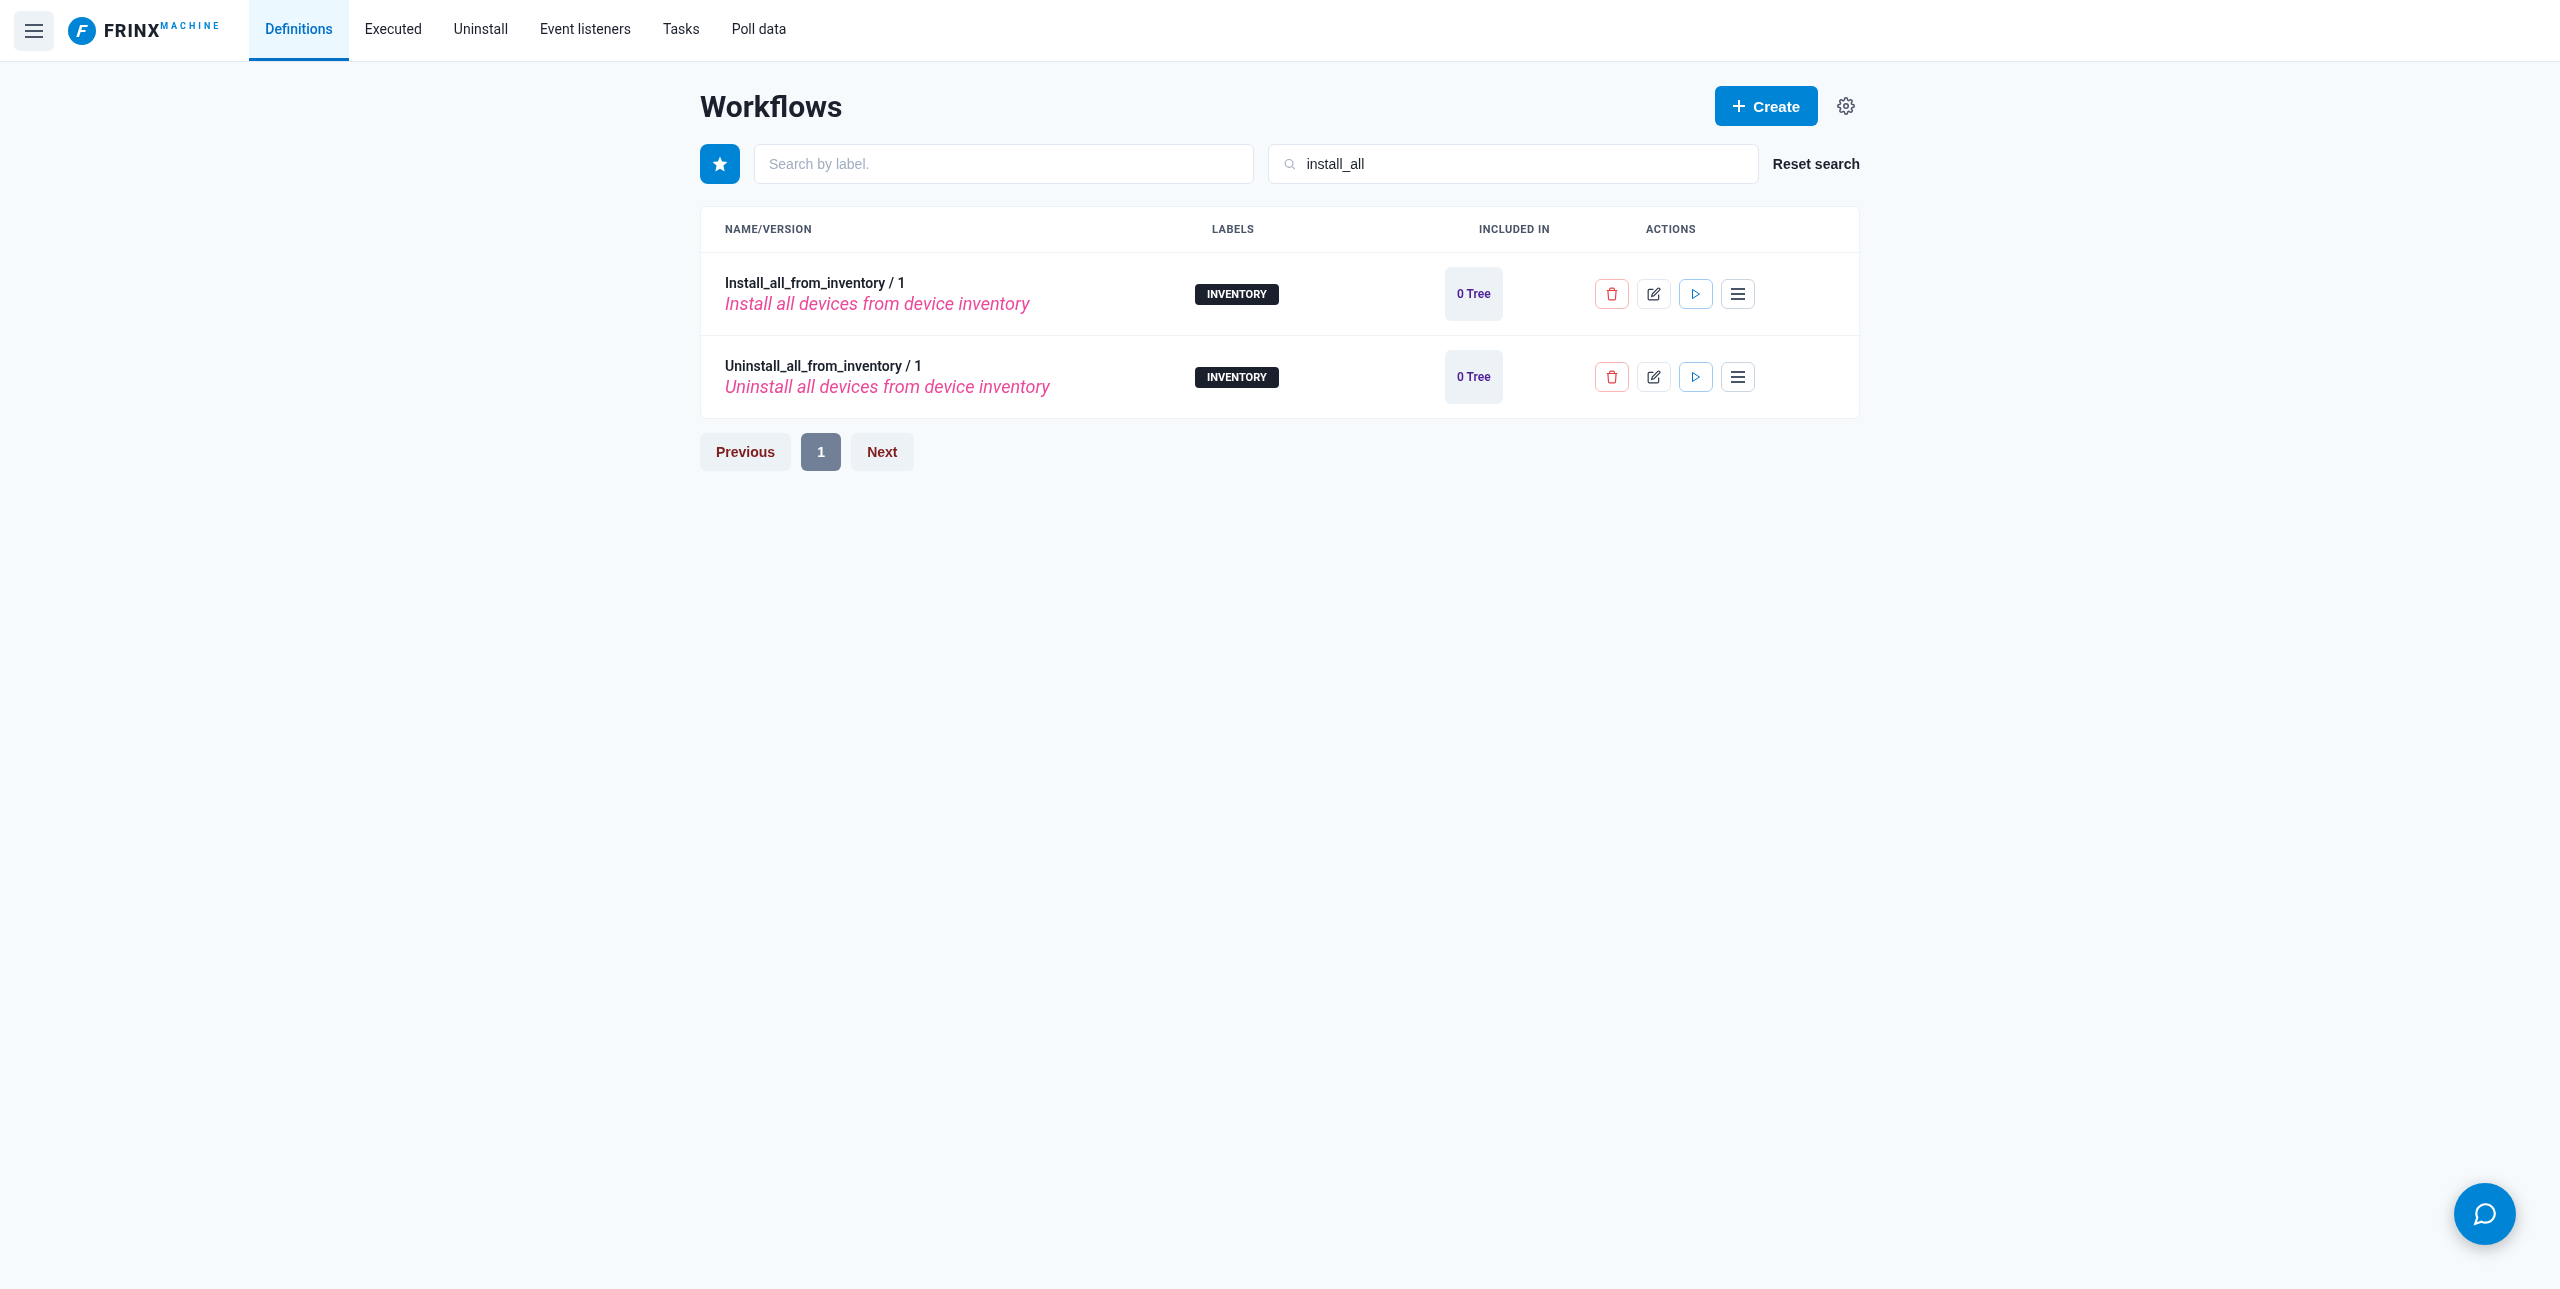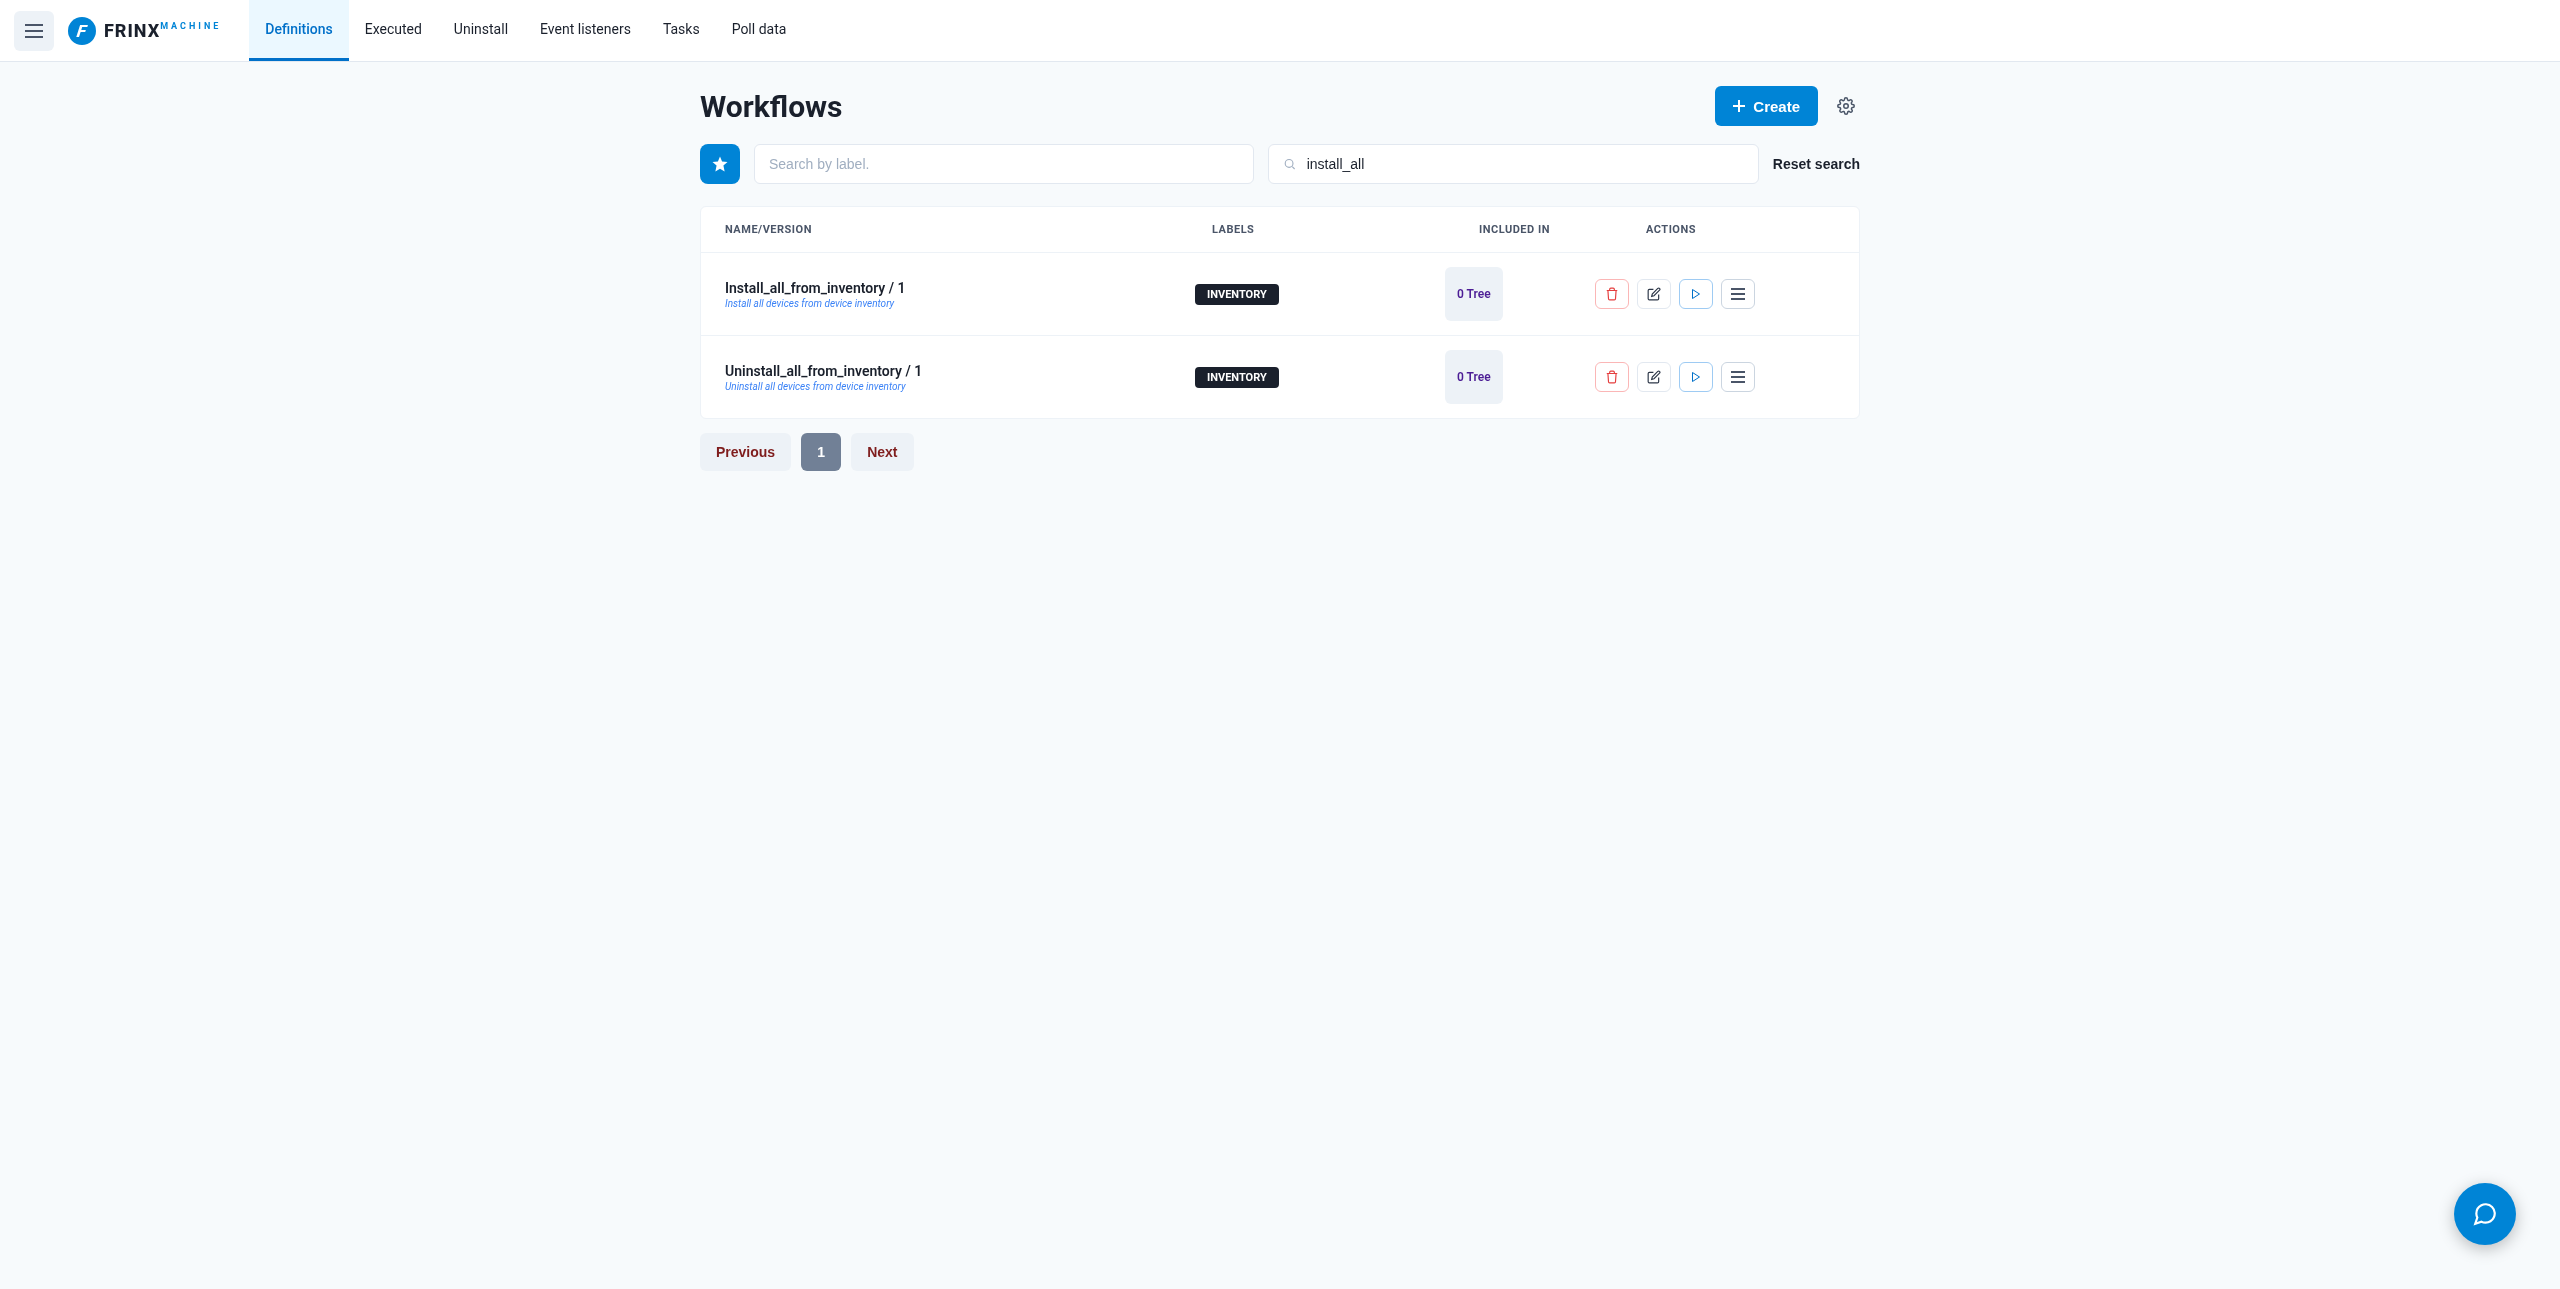--- a/index.html
+++ b/index.html
@@ -146,21 +146,21 @@
       border-bottom: 1px solid #edf2f7;
       gap: 17px;
     }
     .trow {
       padding-top: 14px;
       padding-bottom: 14px;
       border-bottom: 1px solid #edf2f7;
     }
     .trow:last-child { border-bottom: none; }
     .wf-name { font-size: 14px; font-weight: 600; color: #1a202c; }
-    .wf-desc { font-size: 10px; font-style: italic; color: #3b82f6; margin-top: 2px; }
+    .wf-desc { font-size: 18px; font-style: italic; color: #ec4899; margin-top: 2px; }
     .label-pill {
       display: inline-block;
       background: #1a202c; color: #fff;
       font-size: 11px; font-weight: 700;
       padding: 4px 12px;
       border-radius: 4px;
     }
     .tree-pill {
       display: inline-block;
       background: #edf2f7; color: #4c1d95;

